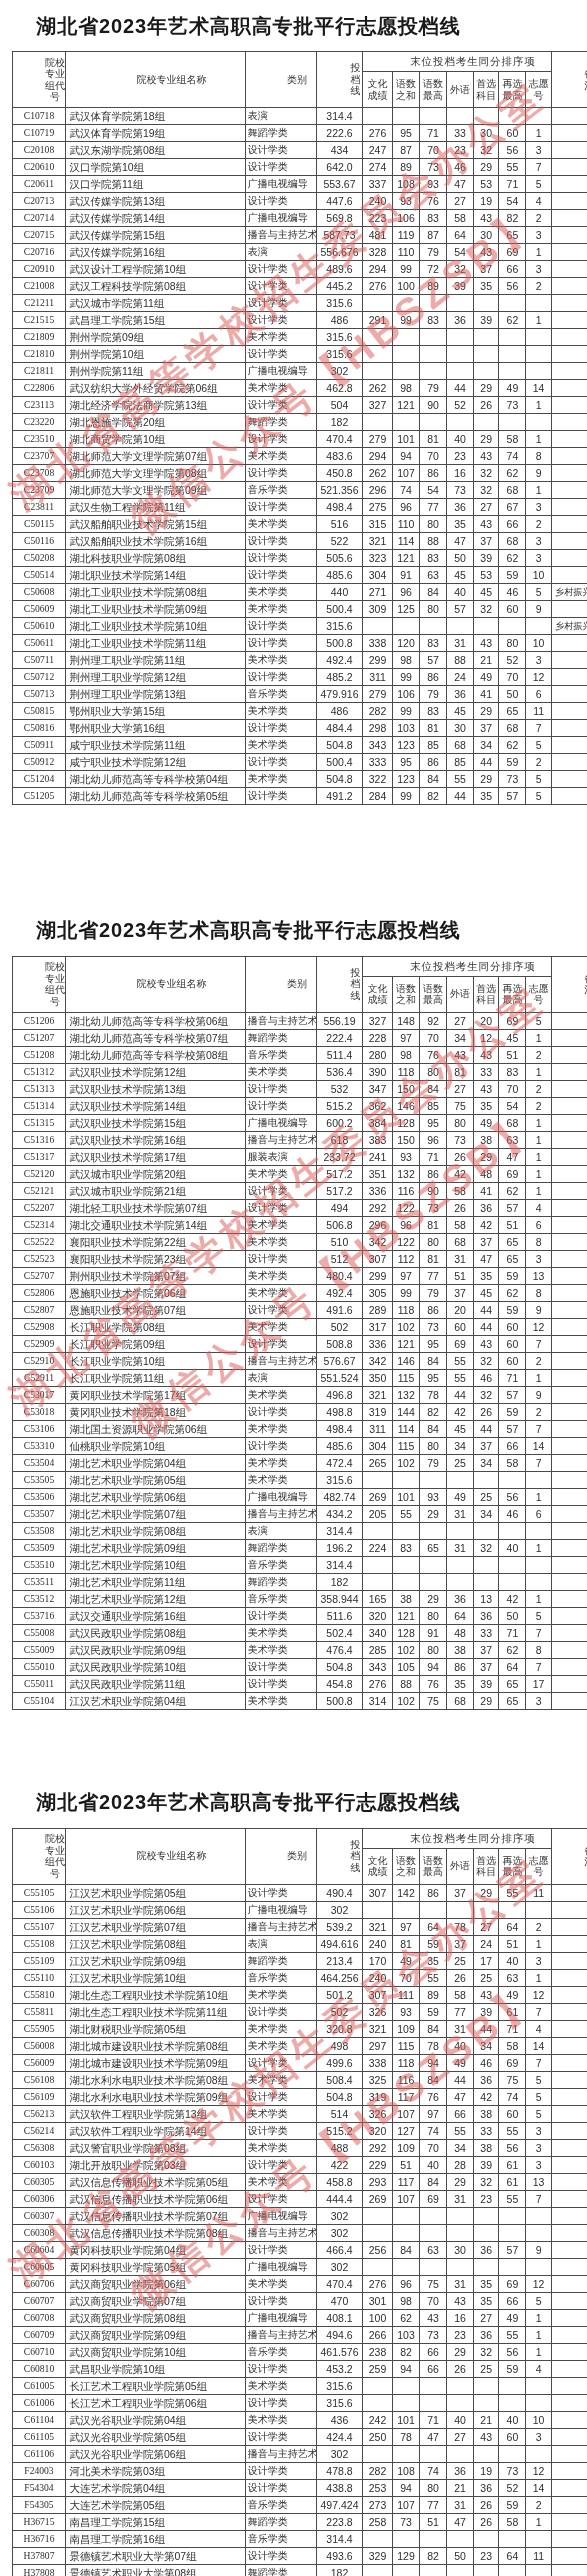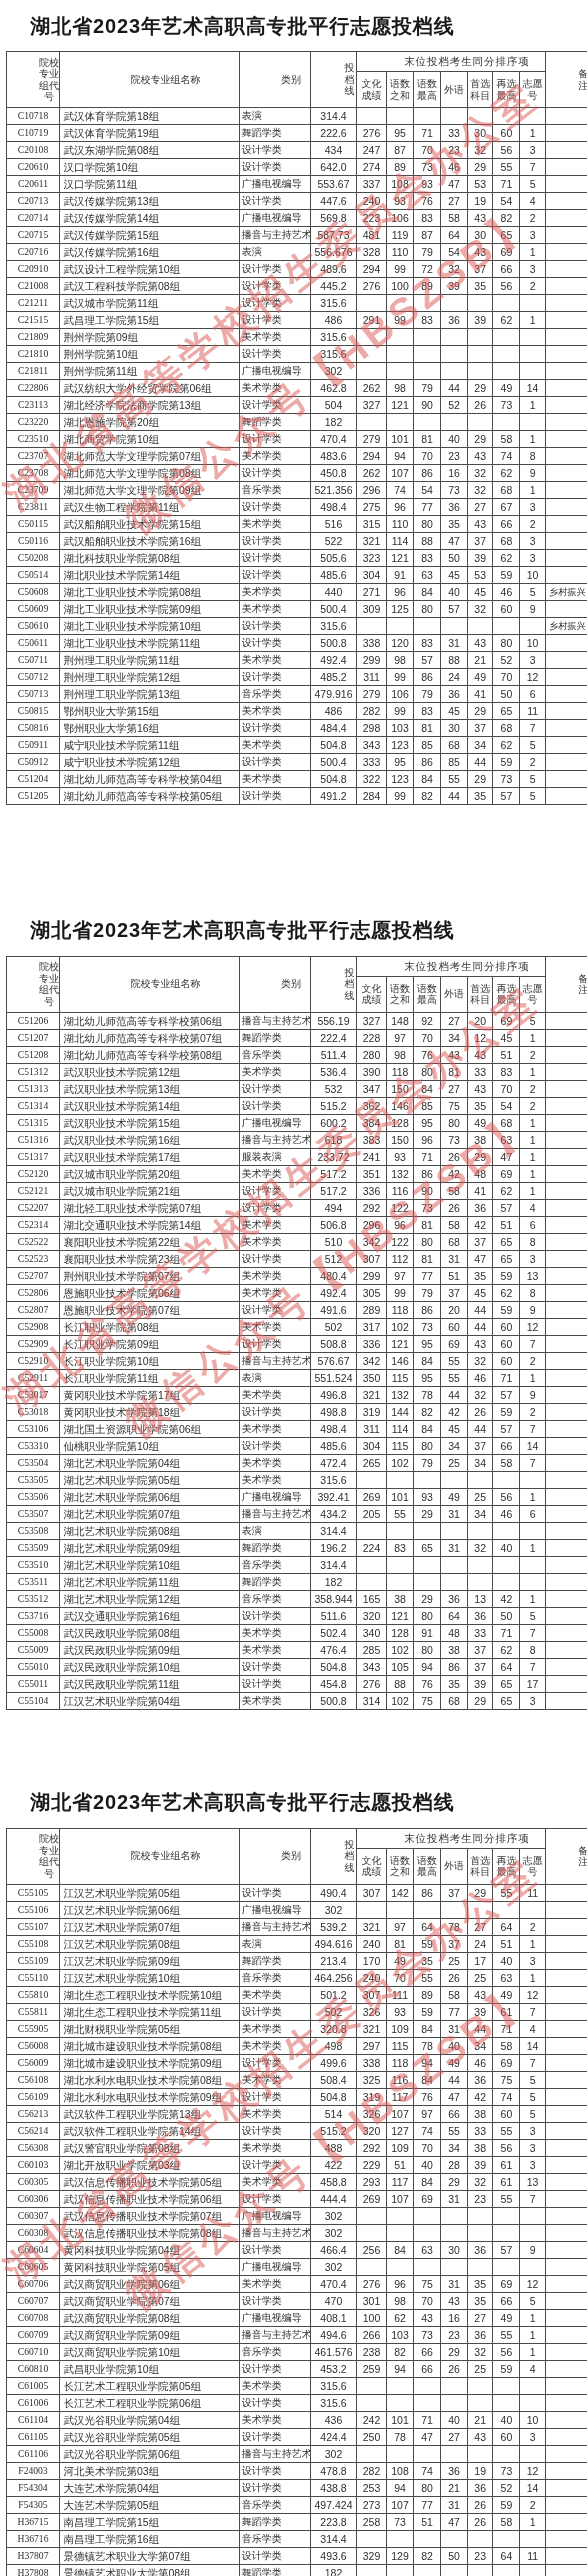--- a/index.html
+++ b/index.html
@@ -1,20 +1,20 @@
 <!DOCTYPE html>
 <html style="font-size:14px"><head>
 <meta charset="utf-8">
 <style>
   html,body{margin:0;padding:0;}
   body{
     width:588px;height:2576px;position:relative;background:#ffffff;
     font-family:"Liberation Sans", sans-serif;color:#2e2e2e;overflow:hidden;
   }
-  .sec{position:absolute;left:6px;width:473px;}
+  .sec{position:absolute;left:12px;width:473px;}
   #sec1{top:10.5px;} #sec2{top:915px;} #sec3{top:1787px;}
   .sec-title{
     height:30px;line-height:30px;text-align:center;font-size:20px;font-weight:bold;
     color:#191919;letter-spacing:0.9px;margin-bottom:10.5px;
     font-family:"Liberation Sans", sans-serif;
   }
   table.score-table{
     border-collapse:collapse;table-layout:fixed;width:583px;
     border:1.8px solid #3f3f3f;background:#fff;
   }
@@ -1088,21 +1088,21 @@
           <td class="c7"></td>
           <td class="c8"></td>
           <td class="c9"></td>
           <td class="c10"></td>
           <td class="c11"></td>
         </tr>
         <tr>
           <td class="c0">C53506</td>
           <td class="c1">湖北艺术职业学院第06组</td>
           <td class="c2">广播电视编导</td>
-          <td class="c3">392.41</td>
+          <td class="c3">482.74</td>
           <td class="c4">269</td>
           <td class="c5">101</td>
           <td class="c6">93</td>
           <td class="c7">49</td>
           <td class="c8">25</td>
           <td class="c9">56</td>
           <td class="c10">1</td>
           <td class="c11"></td>
         </tr>
         <tr>

